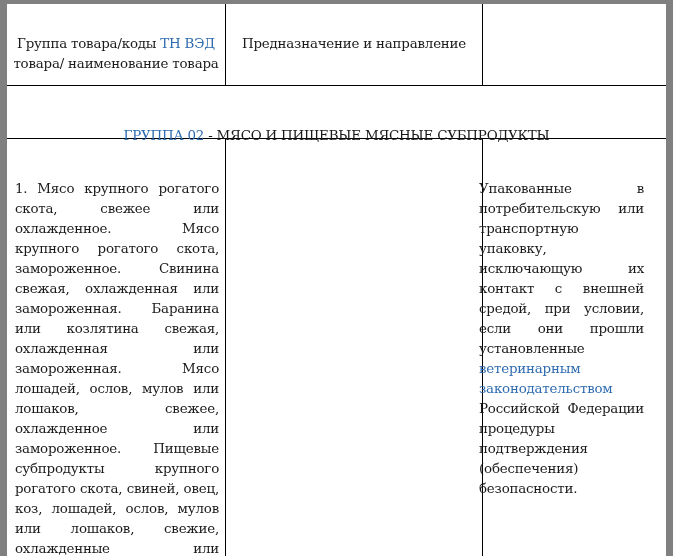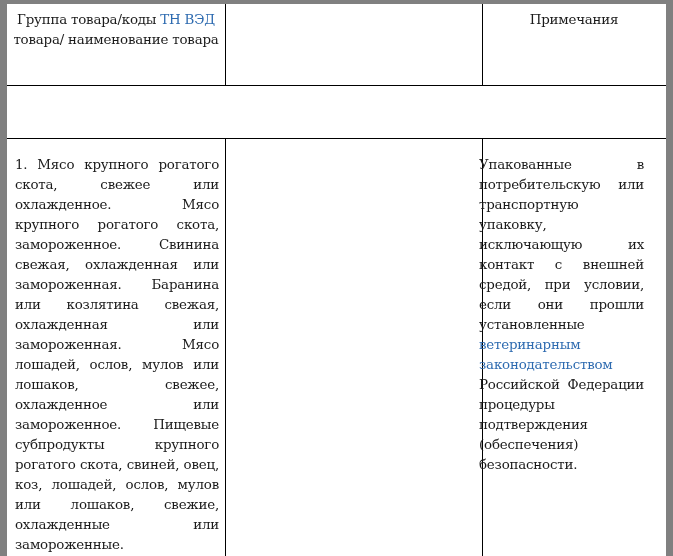--- a/index.html
+++ b/index.html
@@ -12,20 +12,21 @@
     .page {
       position: absolute; left: 7px; top: 4px;
       width: 659px; height: 552px;
       background: #ffffff; overflow: hidden;
     }
     .hline { position: absolute; left: 0; width: 659px; height: 1px; background: #000; }
     .vline { position: absolute; width: 1px; background: #000; }
     .cell {
       position: absolute; font-size: 13.4px; line-height: 20px;
       letter-spacing: -0.2px;
+      margin-top: 24px;
     }
     .hdr { text-align: center; }
     .just { text-align: justify; }
     .link { color: #2e6bb0; }
     p { margin: 0; }
     .gap { height: 20px; }
   </style>
 </head>
 <body>
 
@@ -34,22 +35,25 @@
   <div class="hline" style="top:81px;"></div>
   <div class="hline" style="top:134px;"></div>
   <div class="vline" style="left:218px; top:0; height:81px;"></div>
   <div class="vline" style="left:475px; top:0; height:81px;"></div>
   <div class="vline" style="left:218px; top:134px; height:420px;"></div>
   <div class="vline" style="left:475px; top:134px; height:420px;"></div>
 
   <div class="cell hdr" style="left:4px; top:6px; width:210px;">
     <span>Группа товара/коды </span><span class="link">ТН ВЭД</span><span> товара/ наименование товара</span>
   </div>
-  <div class="cell hdr" style="left:479px; top:6px; width:176px;">Примечания</div>
+  <div class="cell hdr" style="left:222px; top:6px; width:250px;">Предназначение и направление</div>
 
+  <div class="cell hdr" style="left:0; top:98px; width:659px;">
+    <span class="link">ГРУППА 02</span><span> - МЯСО И ПИЩЕВЫЕ МЯСНЫЕ СУБПРОДУКТЫ</span>
+  </div>
 
   <div class="cell just" style="left:8px; top:151px; width:204px;">1. Мясо крупного рогатого скота, свежее или охлажденное. Мясо крупного рогатого скота, замороженное. Свинина свежая, охлажденная или замороженная. Баранина или козлятина свежая, охлажденная или замороженная. Мясо лошадей, ослов, мулов или лошаков, свежее, охлажденное или замороженное. Пищевые субпродукты крупного рогатого скота, свиней, овец, коз, лошадей, ослов, мулов или лошаков, свежие, охлажденные или замороженные.</div>
 
   <div class="cell just" style="left:230px; top:151px; width:235px;">
     <div class="gap"></div>
   </div>
 
   <div class="cell just" style="left:472px; top:151px; width:165px;">
     <span>Упакованные в потребительскую или транспортную упаковку, исключающую их контакт с внешней средой, при условии, если они прошли установленные </span><span class="link">ветеринарным законодательством</span><span> Российской Федерации процедуры подтверждения (обеспечения) безопасности.</span>
   </div>

